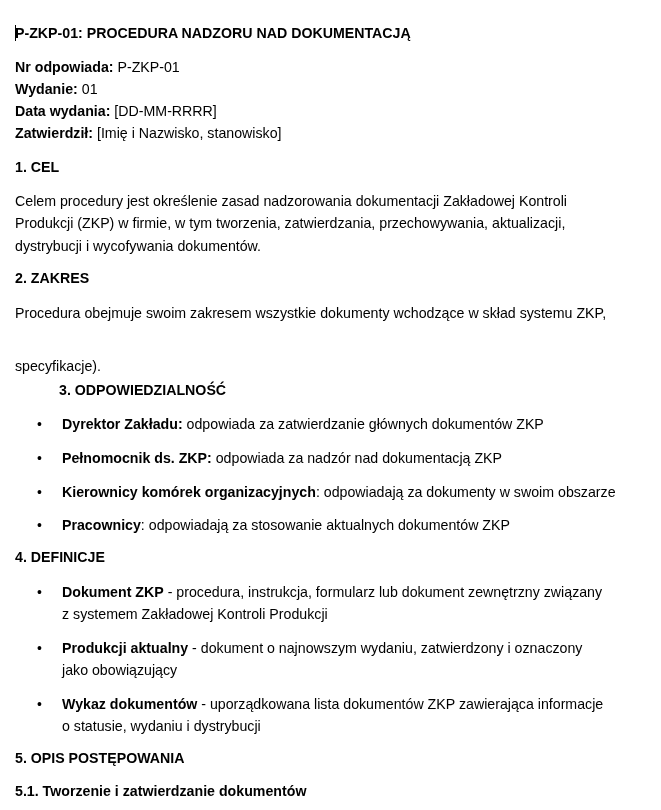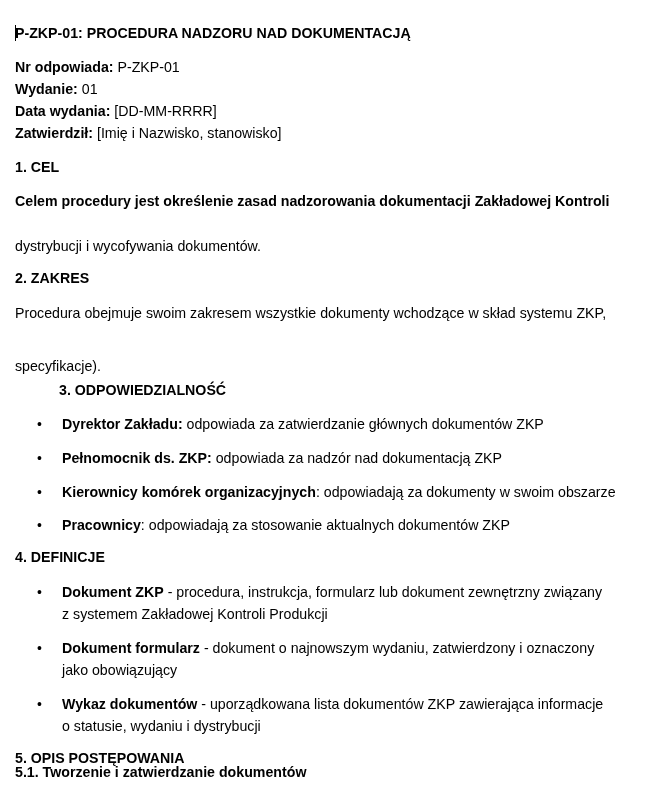--- a/index.html
+++ b/index.html
@@ -63,21 +63,22 @@
 <div class="page">
 
   <div class="line b" style="top:23px;"><span class="cursor"></span><span>P-ZKP-01: PROCEDURA NADZORU NAD DOKUMENTACJĄ</span></div>
 
   <div class="line" style="top:57px;"><span class="b">Nr odpowiada:</span><span> P-ZKP-01</span></div>
   <div class="line" style="top:79px;"><span class="b">Wydanie:</span><span> 01</span></div>
   <div class="line" style="top:101px;"><span class="b">Data wydania:</span><span> [DD-MM-RRRR]</span></div>
   <div class="line" style="top:123px;"><span class="b">Zatwierdził:</span><span> [Imię i Nazwisko, stanowisko]</span></div>
 
   <div class="line b" style="top:157px;">1. CEL</div>
-  <div class="para" style="top:190px;font-weight:bold;">Celem procedury jest określenie zasad nadzorowania dokumentacji Zakładowej Kontroli</div>
+  <div class="para" style="top:190px;">Celem procedury jest określenie zasad nadzorowania dokumentacji Zakładowej Kontroli</div>
+  <div class="para" style="top:212px;">Produkcji (ZKP) w firmie, w tym tworzenia, zatwierdzania, przechowywania, aktualizacji,</div>
   <div class="para" style="top:235px;">dystrybucji i wycofywania dokumentów.</div>
 
   <div class="line b" style="top:268px;">2. ZAKRES</div>
   <div class="para" style="top:302px;">Procedura obejmuje swoim zakresem wszystkie dokumenty wchodzące w skład systemu ZKP,</div>
   <div class="para" style="top:355px;">specyfikacje).</div>
 
   <div class="line b" style="top:380px;margin-left:44px;">3. ODPOWIEDZIALNOŚĆ</div>
 
   <div>
     <span class="bullet" style="top:414px;">•</span>
@@ -98,25 +99,25 @@
 
   <div class="line b" style="top:547px;">4. DEFINICJE</div>
 
   <div>
     <span class="bullet" style="top:582px;">•</span>
     <div class="item" style="top:581px;"><span class="b">Dokument ZKP</span><span> - procedura, instrukcja, formularz lub dokument zewnętrzny związany</span></div>
     <div class="item" style="top:603px;">z systemem Zakładowej Kontroli Produkcji</div>
   </div>
   <div>
     <span class="bullet" style="top:638px;">•</span>
-    <div class="item" style="top:637px;"><span class="b">Dokument formularz</span><span> - dokument o najnowszym wydaniu, zatwierdzony i oznaczony</span></div>
+    <div class="item" style="top:637px;"><span class="b">Produkcji aktualny</span><span> - dokument o najnowszym wydaniu, zatwierdzony i oznaczony</span></div>
     <div class="item" style="top:659px;">jako obowiązujący</div>
   </div>
   <div>
     <span class="bullet" style="top:694px;">•</span>
     <div class="item" style="top:693px;"><span class="b">Wykaz dokumentów</span><span> - uporządkowana lista dokumentów ZKP zawierająca informacje</span></div>
     <div class="item" style="top:715px;">o statusie, wydaniu i dystrybucji</div>
   </div>
 
   <div class="line b" style="top:748px;">5. OPIS POSTĘPOWANIA</div>
-  <div class="line b" style="top:762px;">5.1. Tworzenie i zatwierdzanie dokumentów</div>
+  <div class="line b" style="top:781px;">5.1. Tworzenie i zatwierdzanie dokumentów</div>
 
 </div>
 
 </body></html>

